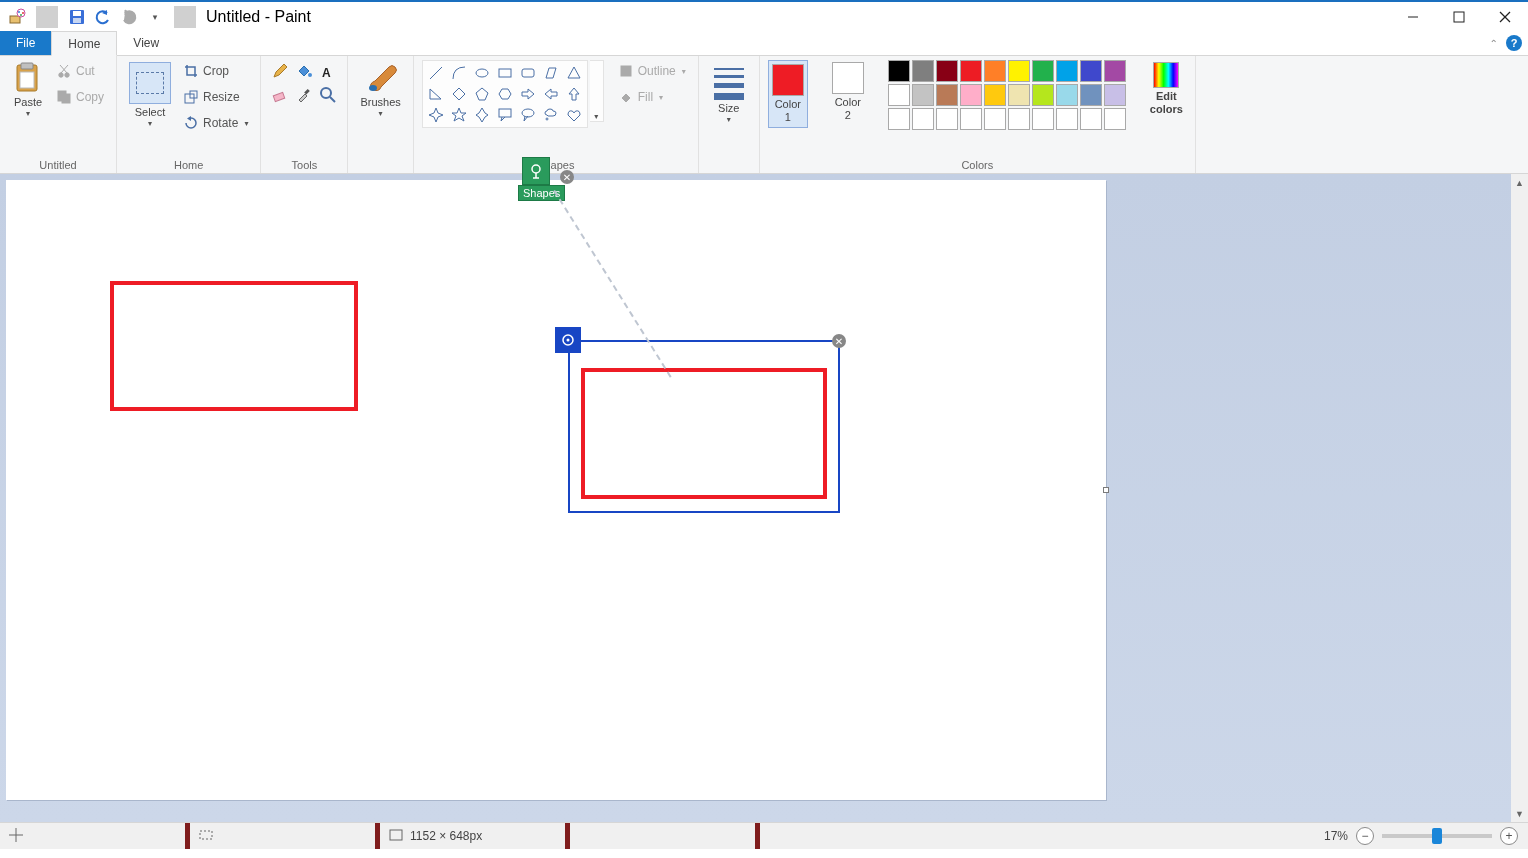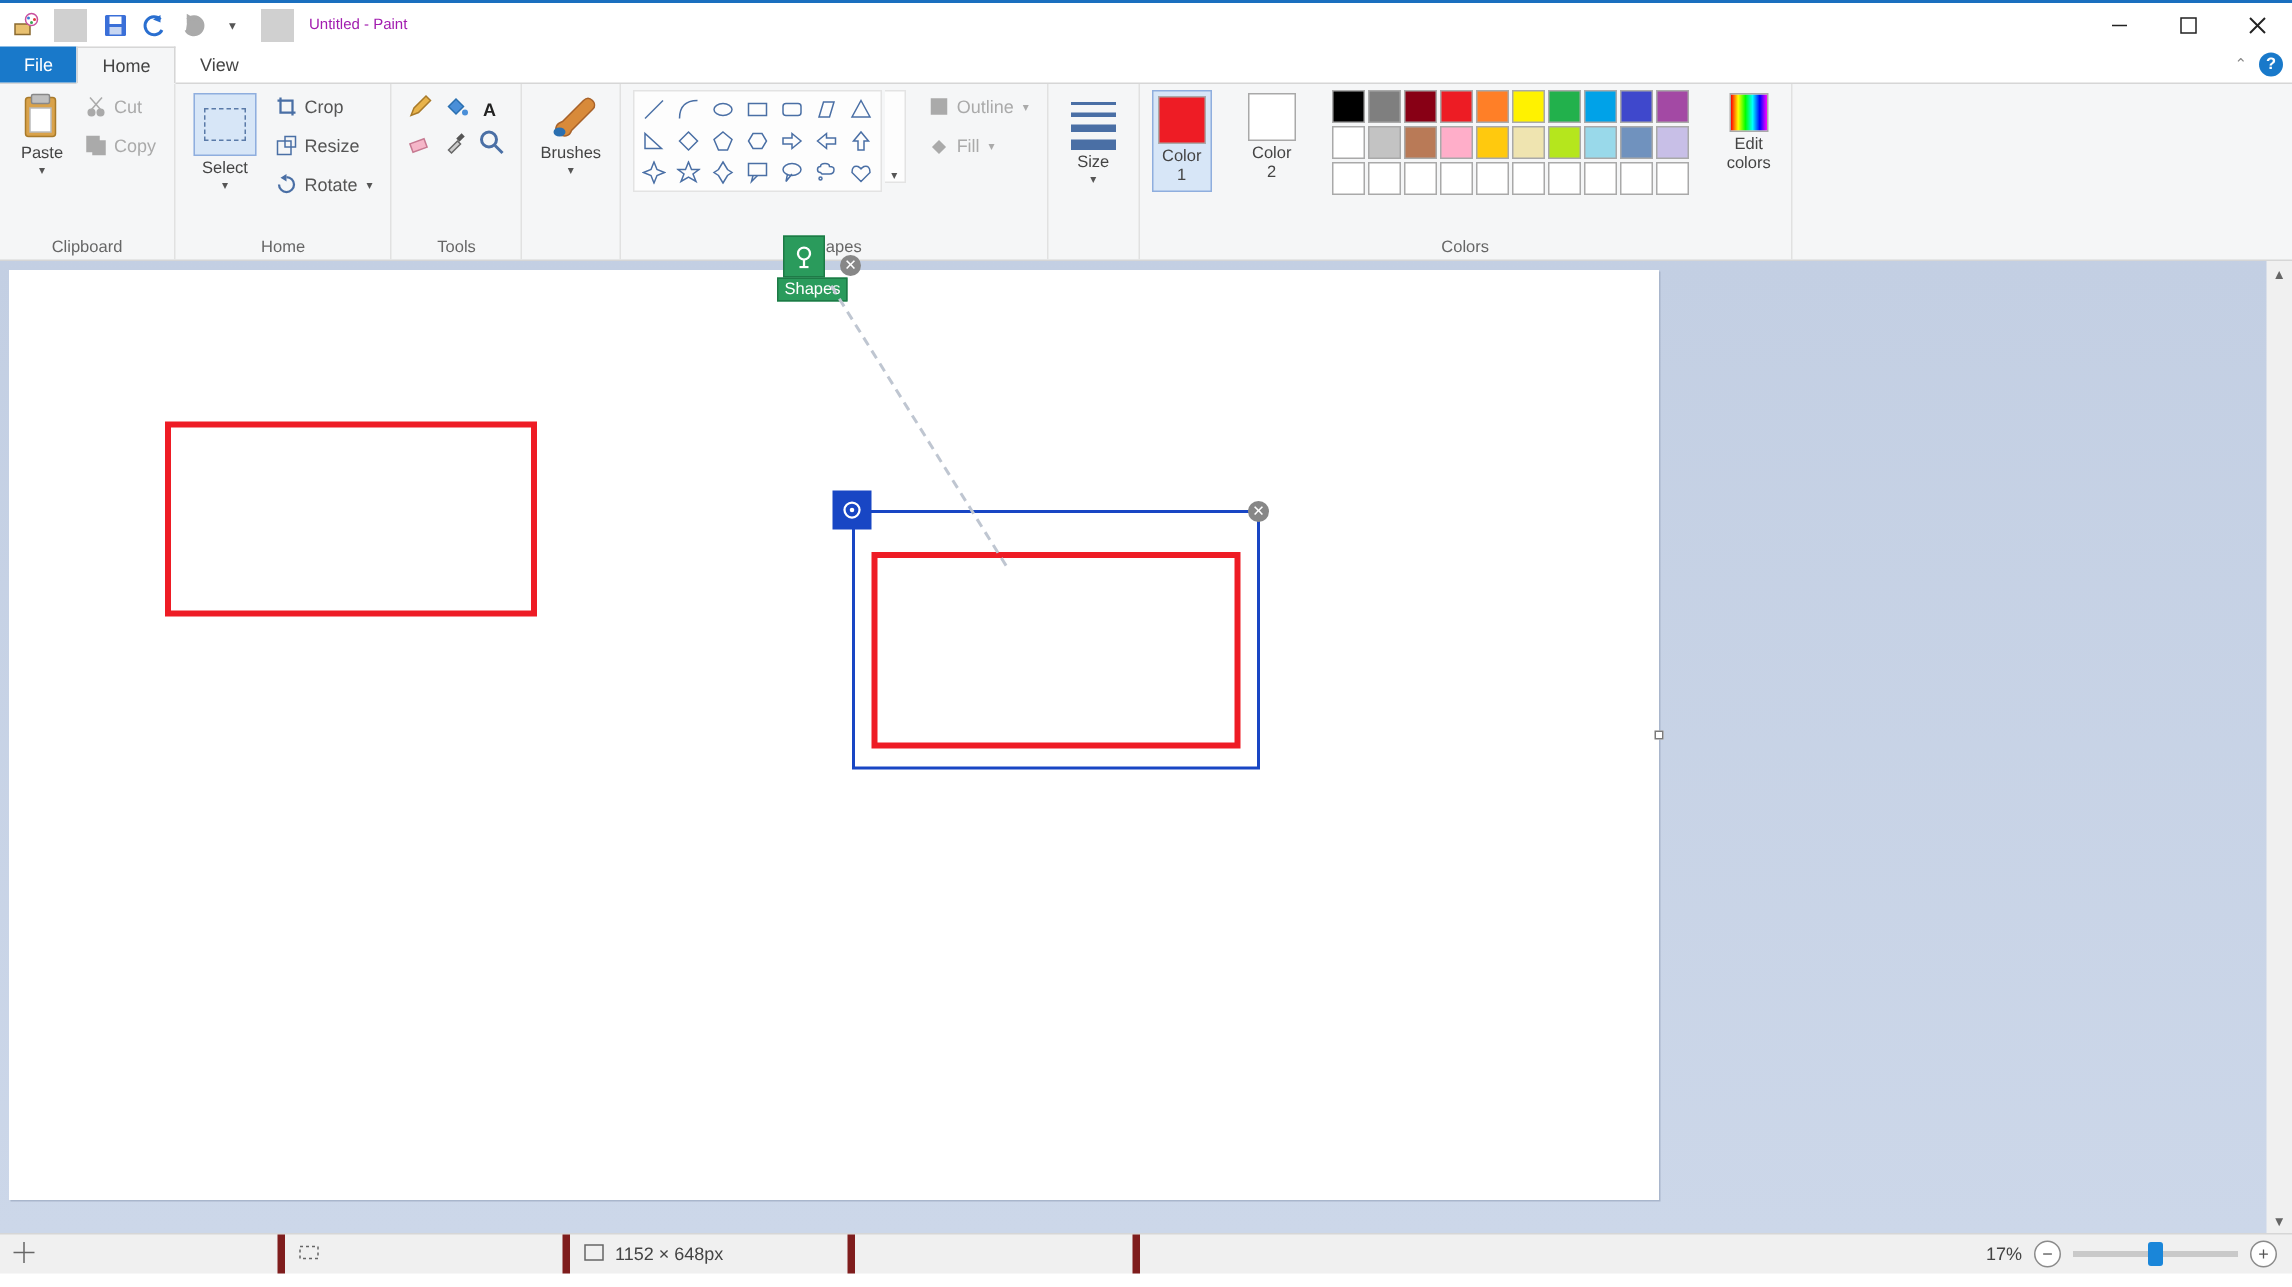--- a/index.html
+++ b/index.html
@@ -3,21 +3,21 @@
 <meta charset="utf-8">
 <style>
 * { box-sizing: border-box; margin: 0; padding: 0; font-family: "Segoe UI", Tahoma, sans-serif; font-size: 12px; }
 html, body { width: 1528px; height: 858px; overflow: hidden; background: #fff; }
 
 
 .titlebar { height: 31px; background: #fff; border-top: 2px solid #1a6fbf; display: flex; align-items: center; padding: 0 0 0 6px; position: relative; }
 .titlebar .qat { display: flex; align-items: center; gap: 4px; }
 .titlebar .qat span { width: 22px; height: 22px; display: inline-flex; align-items: center; justify-content: center; }
 .titlebar .divider { width: 1px; height: 18px; background: #d0d0d0; margin: 0 4px; }
-.titlebar .title { margin-left: 6px; color: #a21caf; font-size: 10px; }
+.titlebar .title { margin-left: 6px; color: #000000; font-size: 16px; }
 .titlebar .win-controls { position: absolute; right: 0; top: 0; display: flex; }
 .titlebar .win-controls div { width: 46px; height: 29px; display: flex; align-items: center; justify-content: center; }
 
 
 .tabs { height: 25px; background: #fff; display: flex; align-items: stretch; border-bottom: 1px solid #d6d6d6; position: relative; }
 .tab { padding: 11px 16px; display: flex; align-items: center; color: #444; cursor: default; }
 .tab.file { background: #1979ca; color: #fff; }
 .tab.active { background: #f5f6f7; border: 1px solid #d6d6d6; border-bottom: 1px solid #f5f6f7; margin-bottom: -1px; }
 .tabs .right { position: absolute; right: 6px; top: 0; height: 100%; display: flex; align-items: center; gap: 8px; }
 .help-circle { width: 16px; height: 16px; border-radius: 50%; background: #1979ca; color: #fff; display: flex; align-items: center; justify-content: center; font-size: 11px; font-weight: bold; }
@@ -188,21 +188,21 @@
             <span class="si">
               <svg width="14" height="14">
                 <rect x="1" y="1" width="8" height="10" fill="#fff" stroke="#888"></rect>
                 <rect x="5" y="4" width="8" height="9" fill="#fff" stroke="#888"></rect>
               </svg>
             </span>
             <span>Copy</span>
           </div>
       </div>
     </div>
-    <div class="group-label">Clipboard</div>
+    <div class="group-label">Untitled</div>
   </div>
 
   <div class="group">
     <div class="group-body">
       <div class="big-btn">
         <div class="select-box">
             <div class="select-inner"></div>
           </div>
         <div class="lbl">Select</div>
         <div class="caret">▾</div>
@@ -491,21 +491,21 @@
           <div style="background: rgb(255, 255, 255);"></div>
           <div style="background: rgb(255, 255, 255);"></div>
           <div style="background: rgb(255, 255, 255);"></div>
           <div style="background: rgb(255, 255, 255);"></div>
           <div style="background: rgb(255, 255, 255);"></div>
           <div style="background: rgb(255, 255, 255);"></div>
           <div style="background: rgb(255, 255, 255);"></div>
         </div>
       <div class="big-btn">
         <div class="edit-colors-stripe"></div>
-        <div class="lbl" style="white-space:pre;">Edit
+        <div class="lbl" style="white-space:pre;font-weight:bold;">Edit
 colors</div>
       </div>
     </div>
     <div class="group-label">Colors</div>
   </div>
 
 </div>
 
 <div class="workspace">
   <div class="canvas">

